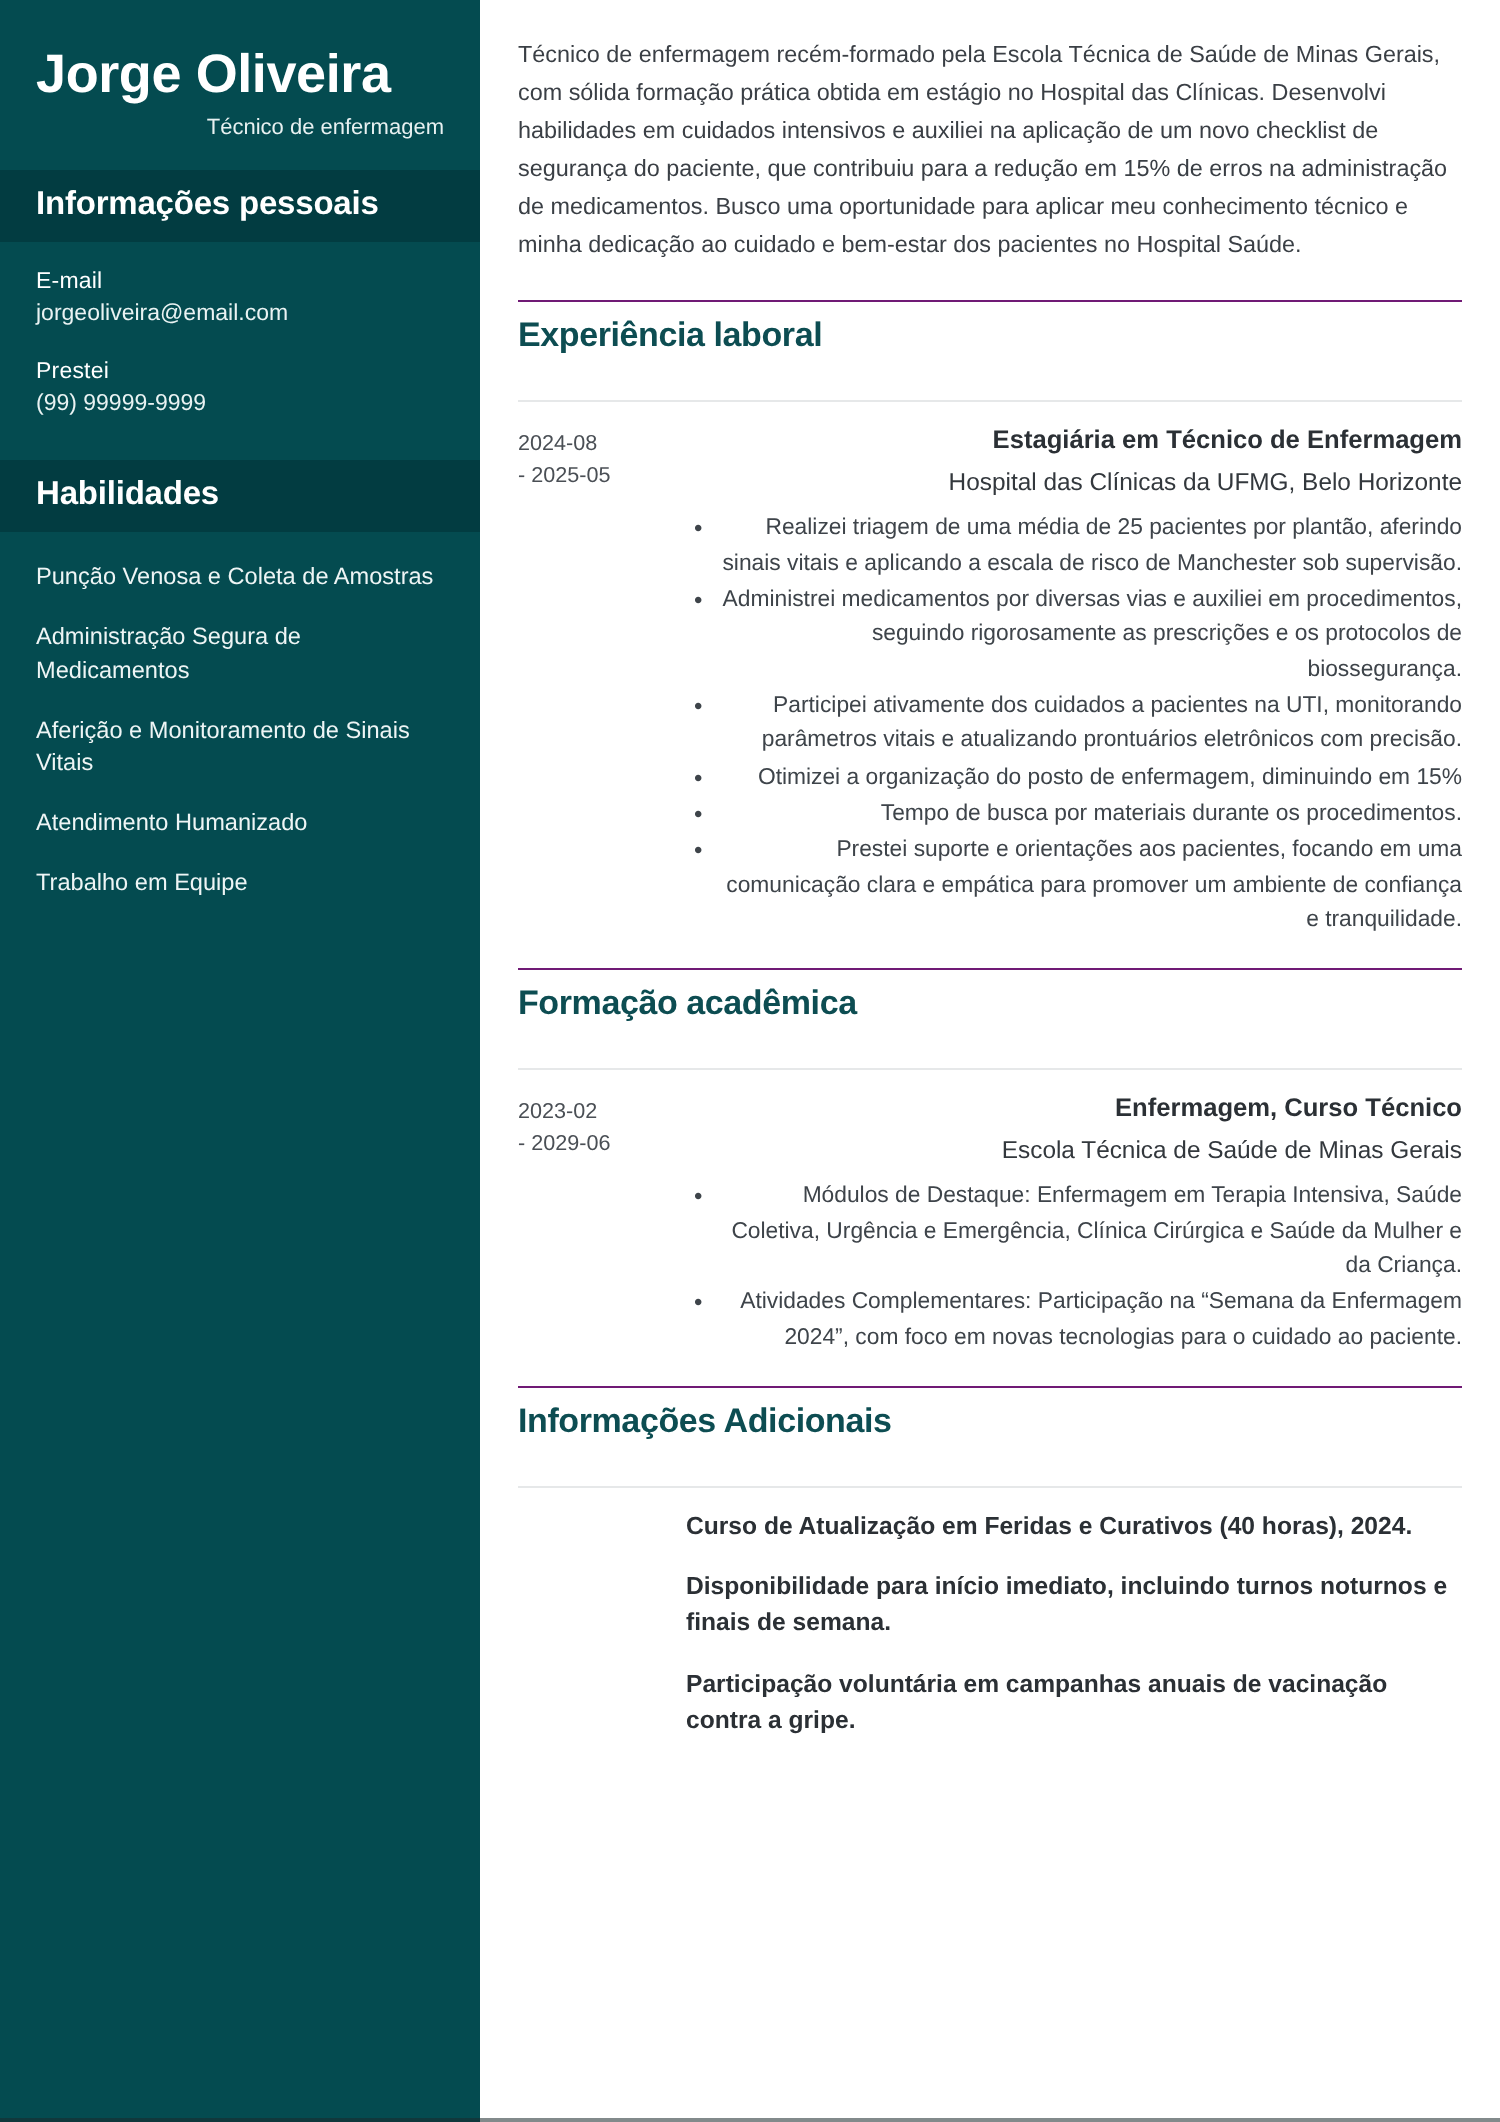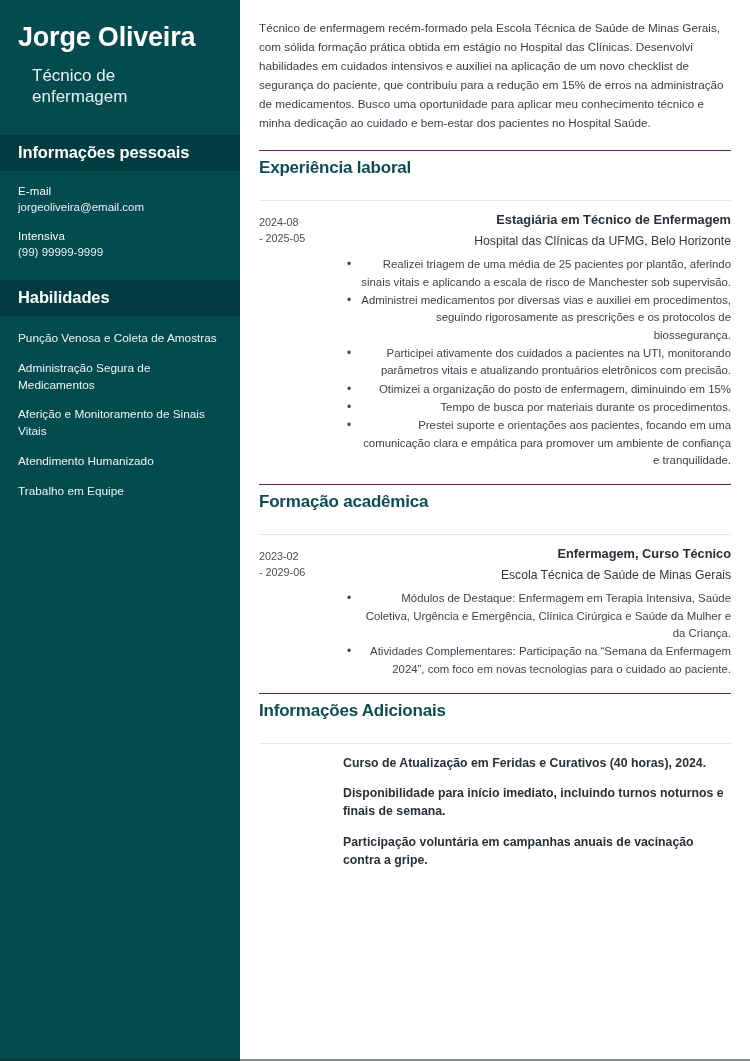--- a/index.html
+++ b/index.html
@@ -34,25 +34,26 @@
   }
   .cv-name {
     font-size: 27px;
     font-weight: bold;
     line-height: 1.12;
     letter-spacing: -0.2px;
     color: #ffffff;
     margin: 0 0 6px 0;
   }
   .cv-role {
-    font-size: 17px;
+    font-size: 11px;
     font-weight: normal;
     color: #e8f1f1;
-    margin: 14px;
+    margin: 0;
     line-height: 1.2;
+    text-align: right;
   }
   .side-section-title {
     background: #023c41;
     padding: 8px 18px 9px 18px;
     font-size: 16.5px;
     font-weight: bold;
     color: #ffffff;
     letter-spacing: -0.1px;
   }
   .side-section-body {
@@ -201,21 +202,21 @@
       <div class="cv-role">Técnico de enfermagem</div>
     </div>
 
     <div class="side-section-title">Informações pessoais</div>
     <div class="side-section-body">
       <div class="contact-block">
         <div class="contact-label">E-mail</div>
         <div class="contact-value">jorgeoliveira@email.com</div>
       </div>
       <div class="contact-block">
-        <div class="contact-label">Intensiva</div>
+        <div class="contact-label">Prestei</div>
         <div class="contact-value">(99) 99999-9999</div>
       </div>
     </div>
 
     <div class="side-section-title">Habilidades</div>
     <div class="side-section-body">
       <div class="skill-item">Punção Venosa e Coleta de Amostras</div>
       <div class="skill-item">Administração Segura de Medicamentos</div>
       <div class="skill-item">Aferição e Monitoramento de Sinais Vitais</div>
       <div class="skill-item">Atendimento Humanizado</div>

